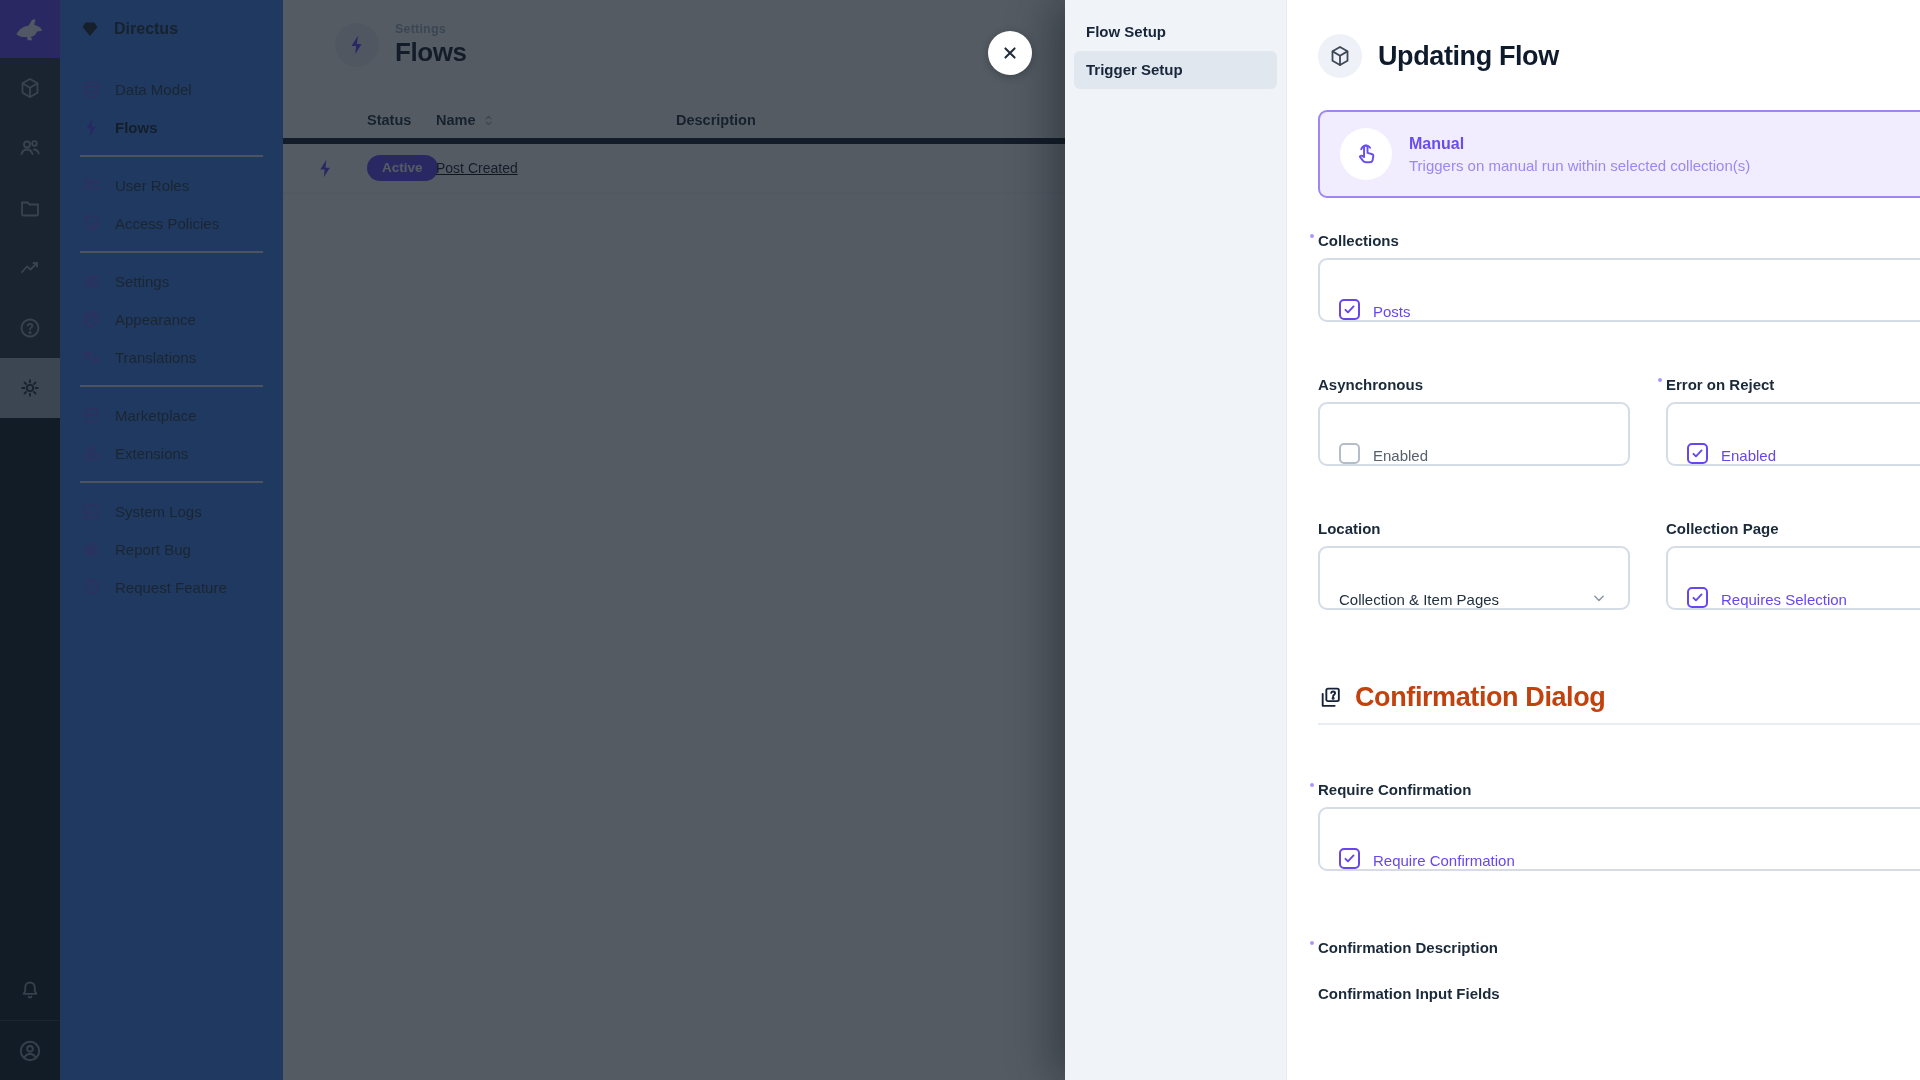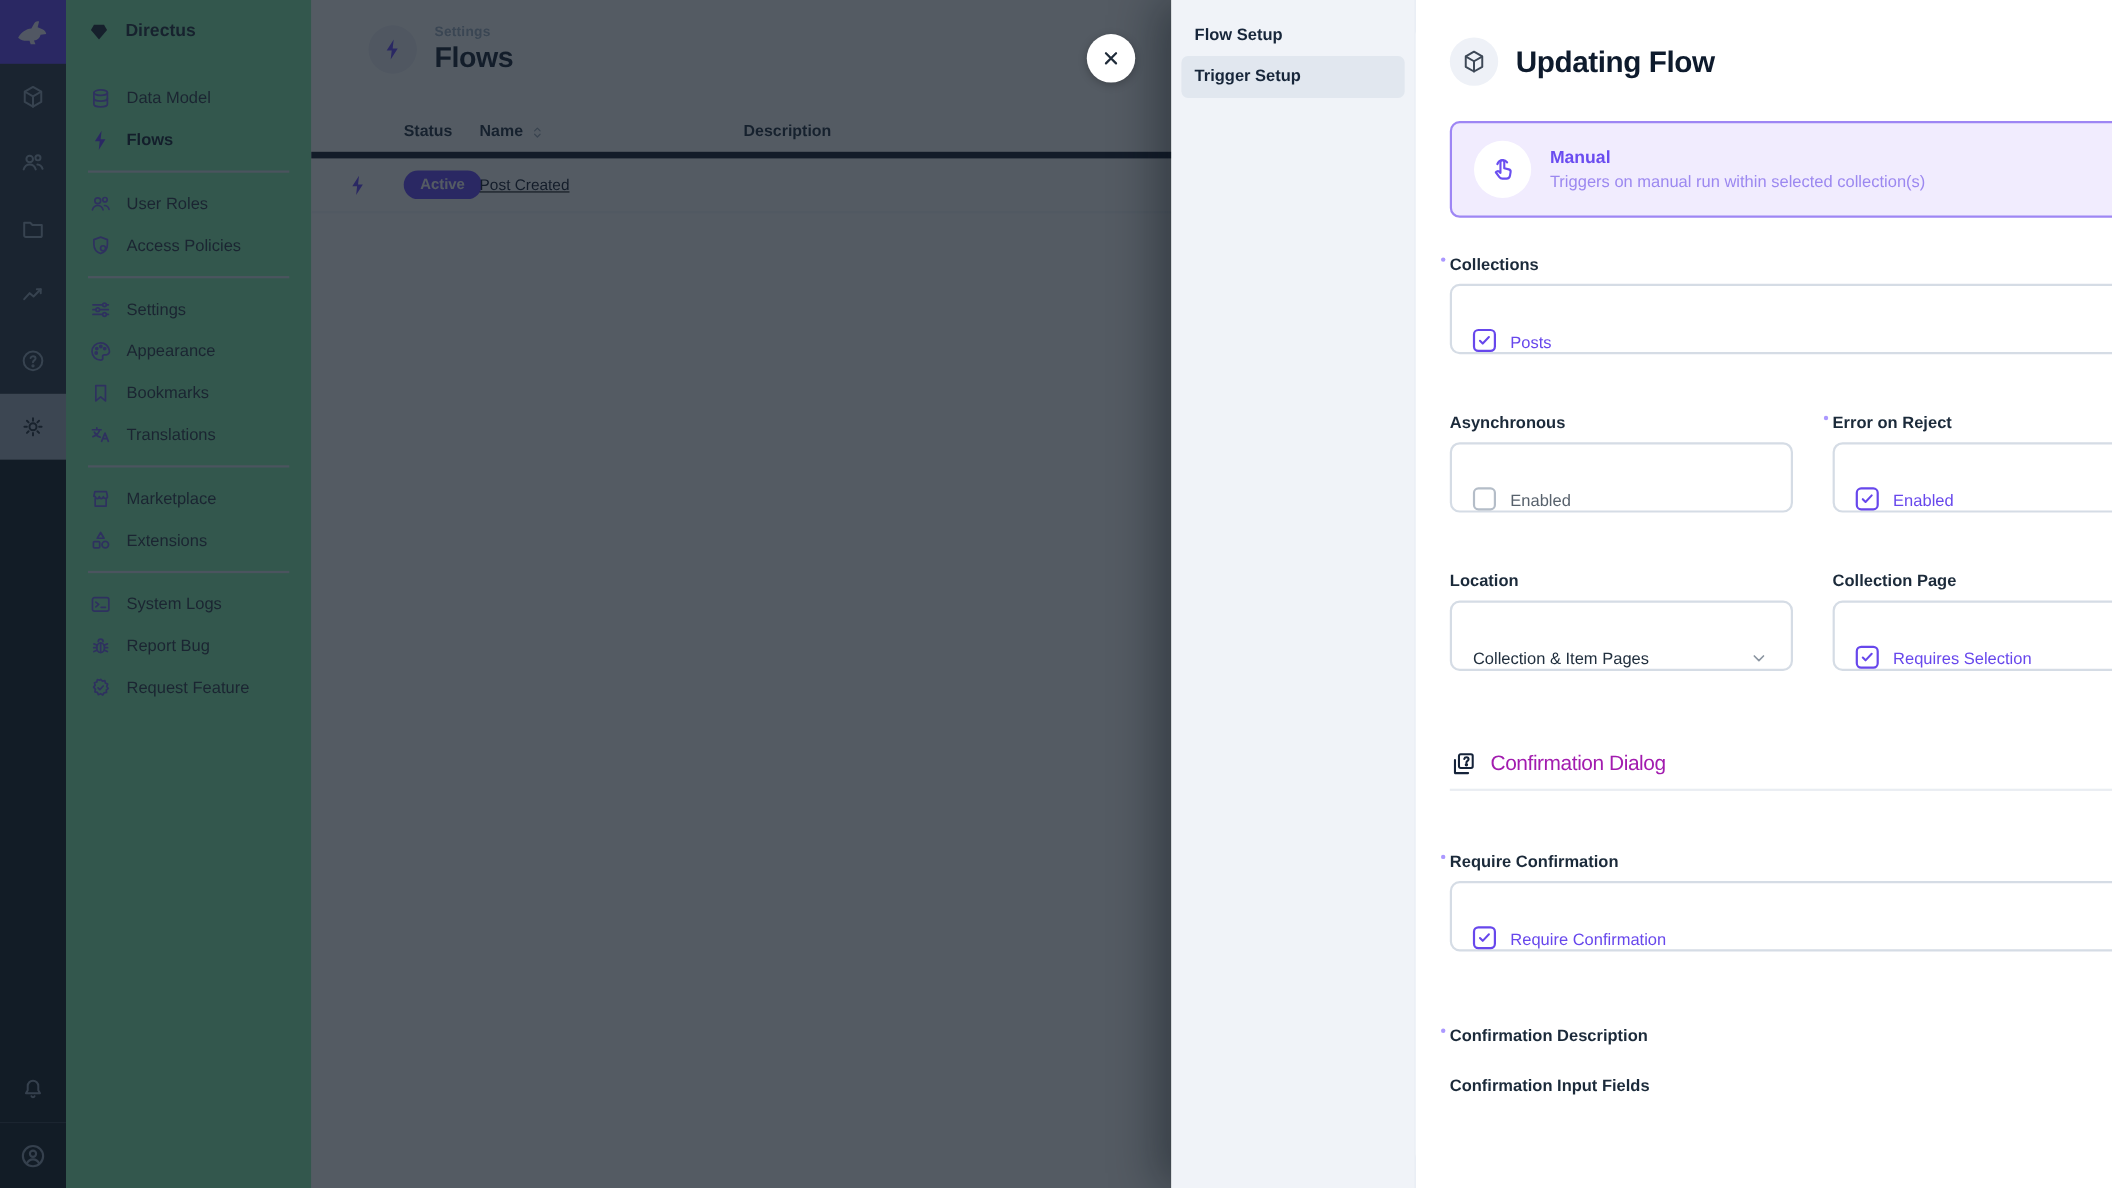--- a/index.html
+++ b/index.html
@@ -13,21 +13,21 @@
   .module-bar { position:absolute; left:0; top:0; width:60px; height:1080px; background:#2a3542; z-index:1; }
   .logo-tile { width:60px; height:58px; background:#6644ff; display:flex; align-items:center; justify-content:center; }
   .mod-tile { width:60px; height:60px; display:flex; align-items:center; justify-content:center; color:#94a5b8; }
   .mod-tile.active { background:#a7b2bf; color:#222c38; }
   .module-lower { position:absolute; left:0; top:418px; width:60px; height:662px; background:#0e1620; }
   .mod-bottom { position:absolute; left:0; width:60px; height:60px; display:flex; align-items:center; justify-content:center; color:#8b9cae; }
   .mod-bell { bottom:60px; }
   .mod-avatar { bottom:0; border-top:1px solid #2c3845; }
 
   
-  .nav-panel { position:absolute; left:60px; top:0; width:223px; height:1080px; background:#86efac; z-index:1; }
+  .nav-panel { position:absolute; left:60px; top:0; width:223px; height:1080px; background:#3b82f6; z-index:1; }
   .project-row { height:58px; display:flex; align-items:center; gap:13px; padding-left:19px; color:#1b2736; }
   .project-name { font-size:16px; font-weight:700; color:#1e2c3c; }
   .nav-list { padding-top:12px; }
   .nav-item { height:38px; display:flex; align-items:center; gap:13px; padding-left:21px; cursor:pointer; }
   .nav-item .nicon { color:#7463ef; width:21px; height:21px; }
   .nav-item .nlabel { font-size:15px; font-weight:500; color:#2c3a4a; }
   .nav-item.active .nicon { color:#6644ff; }
   .nav-item.active .nlabel { color:#101f30; font-weight:700; }
   .nav-div { border-top:2px solid #dfe6ef; margin:9px 20px; }
 
@@ -80,21 +80,21 @@
   .cb.checked { border:2px solid #6747ec; color:#6747ec; }
   .cb.unchecked { border:2px solid #b4bdc8; color:transparent; }
   .opt-label { font-size:15px; font-weight:500; }
   .opt-on { color:#6747ec; }
   .opt-off { color:#57616c; }
   .field-collections { margin-top:32px; }
   .two-col { margin-top:52px; display:grid; grid-template-columns:1fr 1fr; column-gap:36px; }
   .sel-value { font-size:15px; color:#22303f; }
   .sel-chev { margin-left:auto; color:#8b95a1; }
   .section-head { margin-top:72px; display:flex; align-items:center; gap:12px; color:#15233a; }
-  .section-title { font-size:19px; font-weight:400; letter-spacing:-.4px; color:#a21caf; }
+  .section-title { font-size:27px; font-weight:700; letter-spacing:-.4px; color:#c2410c; }
   .section-div { margin-top:10px; border-top:2px solid #e9edf2; }
   .field-rc { margin-top:54px; }
   .field-cd { margin-top:66px; }
   .input-box { margin-top:8px; height:64px; border:2px solid #d5dce5; border-radius:9px; display:flex; align-items:center; padding:0 19px; }
   .input-value { font-size:15px; color:#6e7884; }
   .input-translate { margin-left:auto; color:#b9c0ca; }
   .field-cif { margin-top:26px; }
 </style>
 </head>
 <body>
@@ -244,28 +244,20 @@
         <span class="nicon">
             <svg class="s" width="21" height="21" viewBox="0 0 24 24">
               <path d="M12 3a9 9 0 1 0 0 18c1.5 0 2.2-.9 2.2-2 0-.6-.2-1-.2-1.5 0-1.1.9-2 2-2H18a3.5 3.5 0 0 0 3-4.5C20.3 6.5 16.6 3 12 3z"></path>
               <circle cx="8" cy="9" r="1.1" fill="currentColor"></circle>
               <circle cx="12.2" cy="6.9" r="1.1" fill="currentColor"></circle>
               <circle cx="16.2" cy="9" r="1.1" fill="currentColor"></circle>
               <circle cx="7.4" cy="13.6" r="1.1" fill="currentColor"></circle>
             </svg>
           </span>
         <span class="nlabel">Appearance</span>
-      </div>
-      <div class="nav-item">
-        <span class="nicon">
-            <svg class="s" width="21" height="21" viewBox="0 0 24 24">
-              <path d="M7 4h10v16l-5-4.2L7 20z"></path>
-            </svg>
-          </span>
-        <span class="nlabel">Bookmarks</span>
       </div>
       <div class="nav-item">
         <span class="nicon">
             <svg class="s" width="21" height="21" viewBox="0 0 24 24">
               <path d="M3.5 6.5h9M8 4.5v2M11 6.5c-.8 3.2-3.7 6-7 7.2M5.5 9c1 2.5 3.5 4.5 6 5.2"></path>
               <path d="M13 18.5L16.5 10l3.5 8.5M14.3 15.8h4.4"></path>
             </svg>
           </span>
         <span class="nlabel">Translations</span>
       </div>

